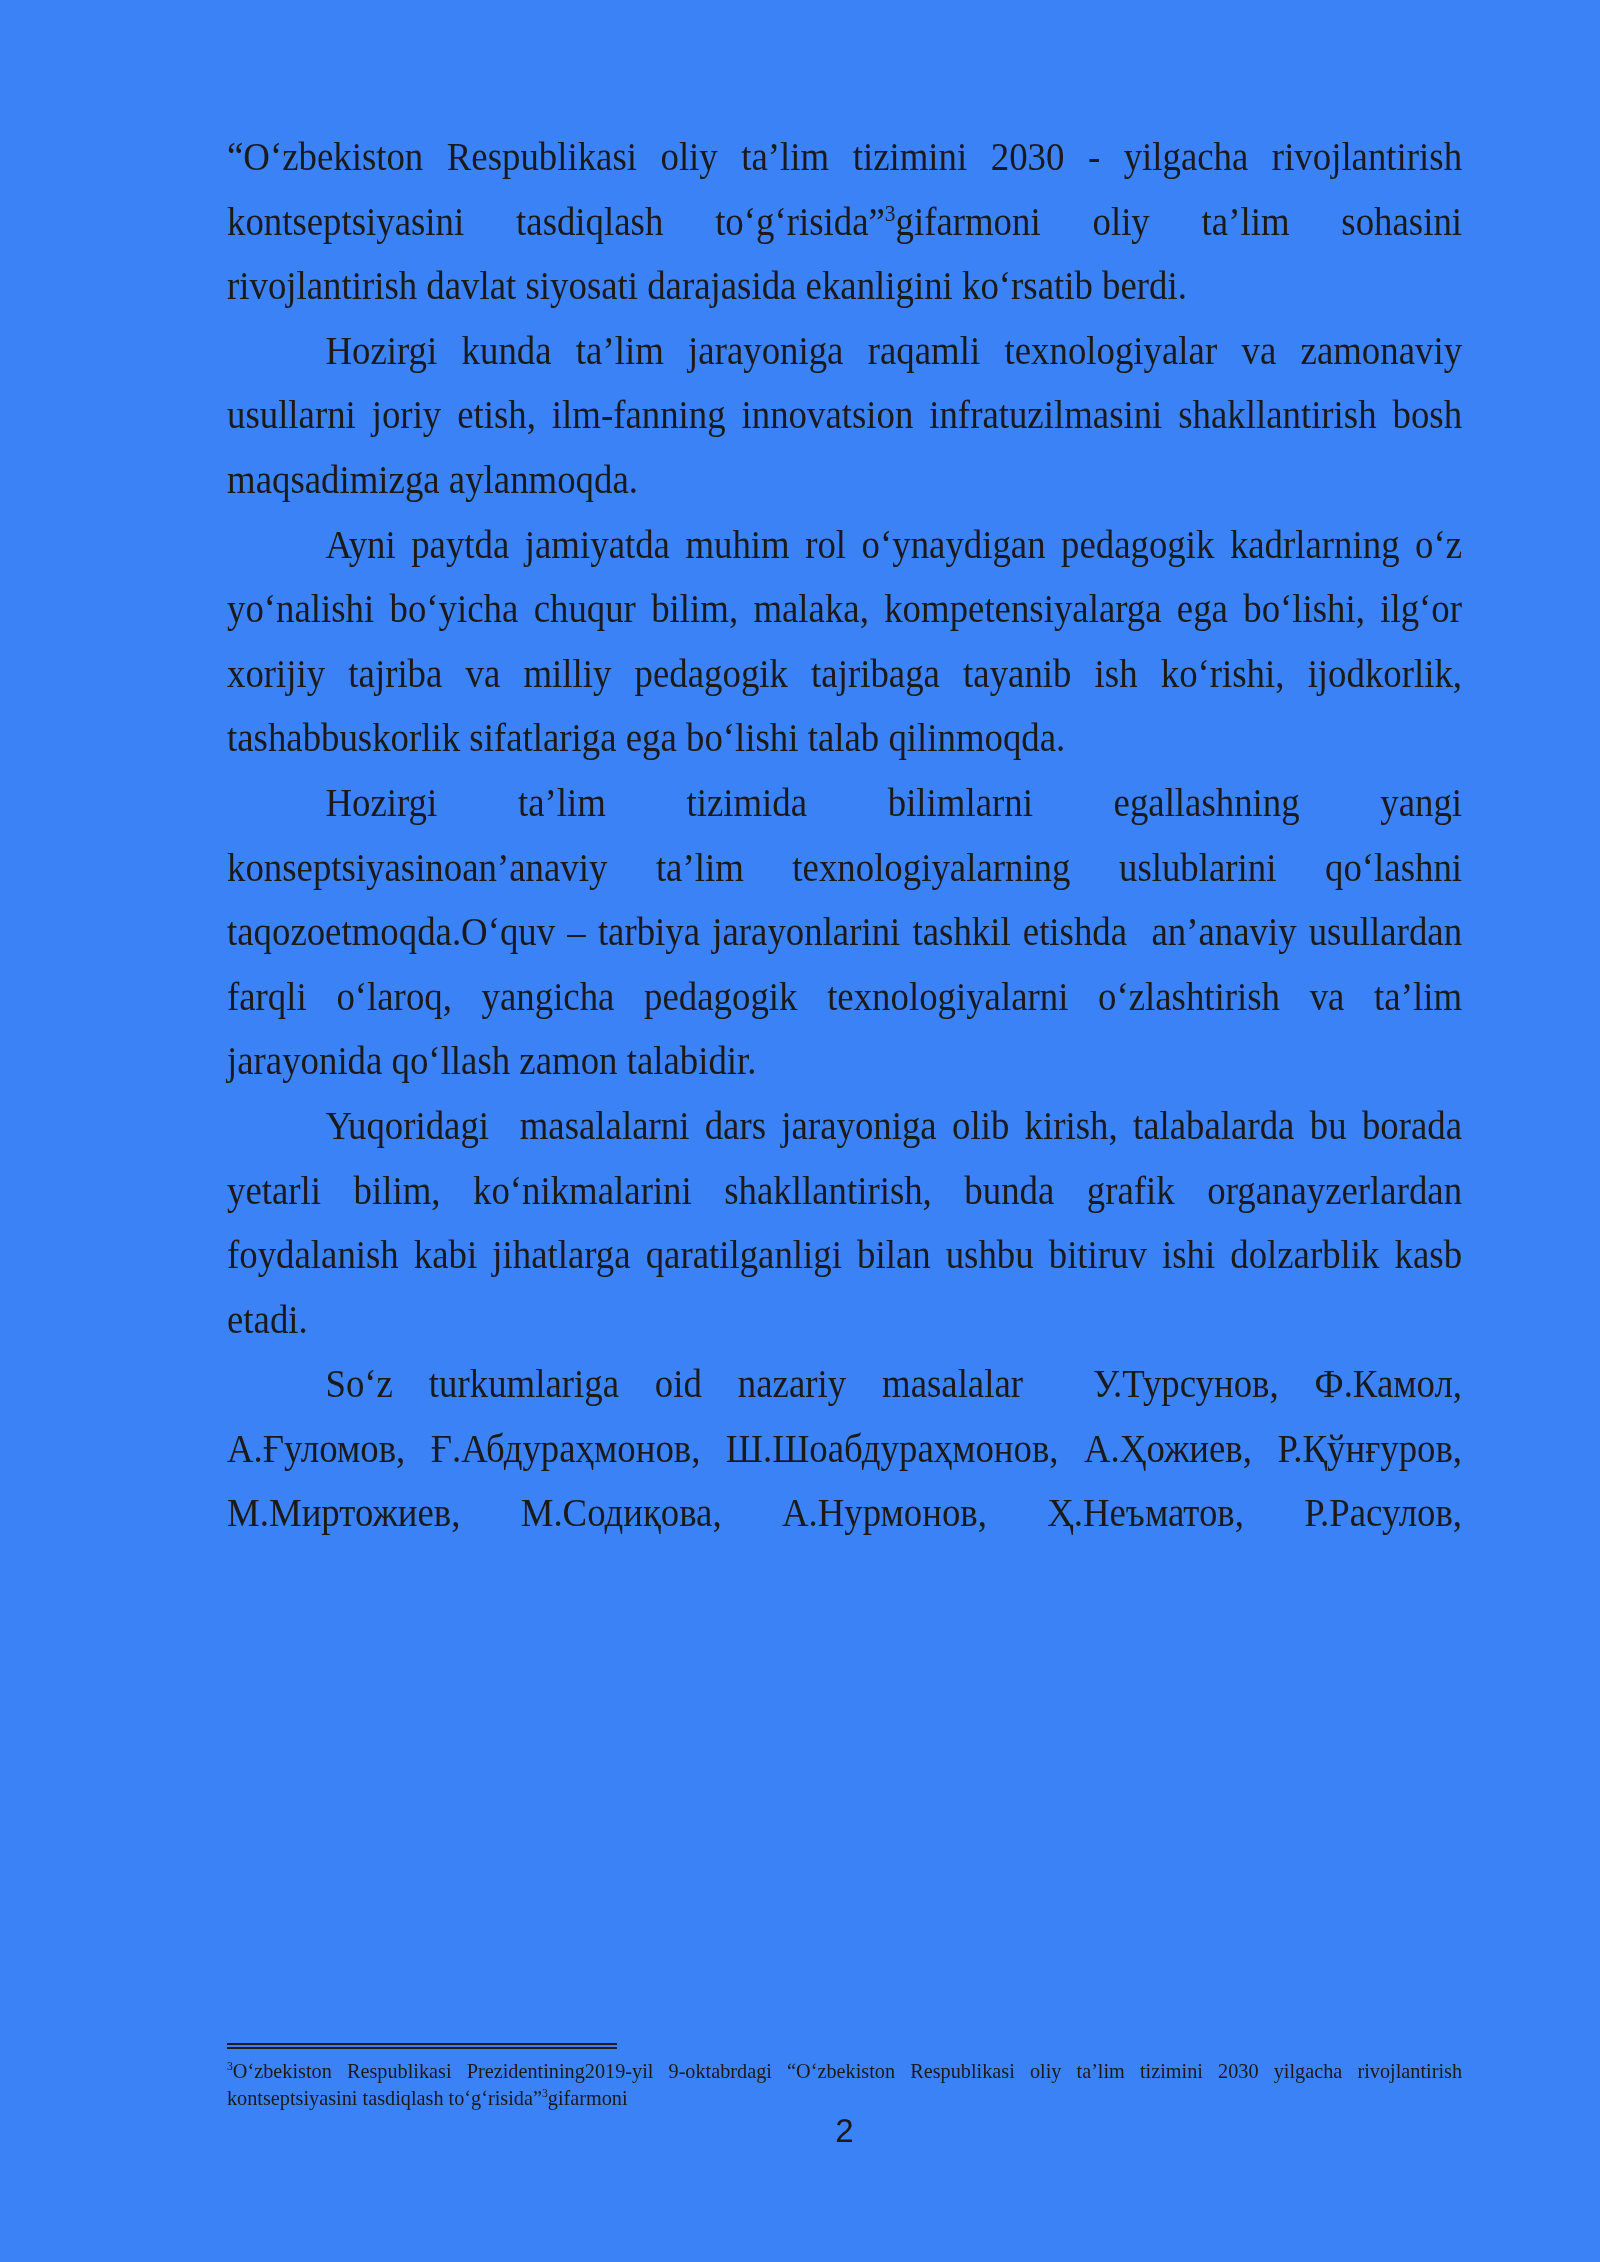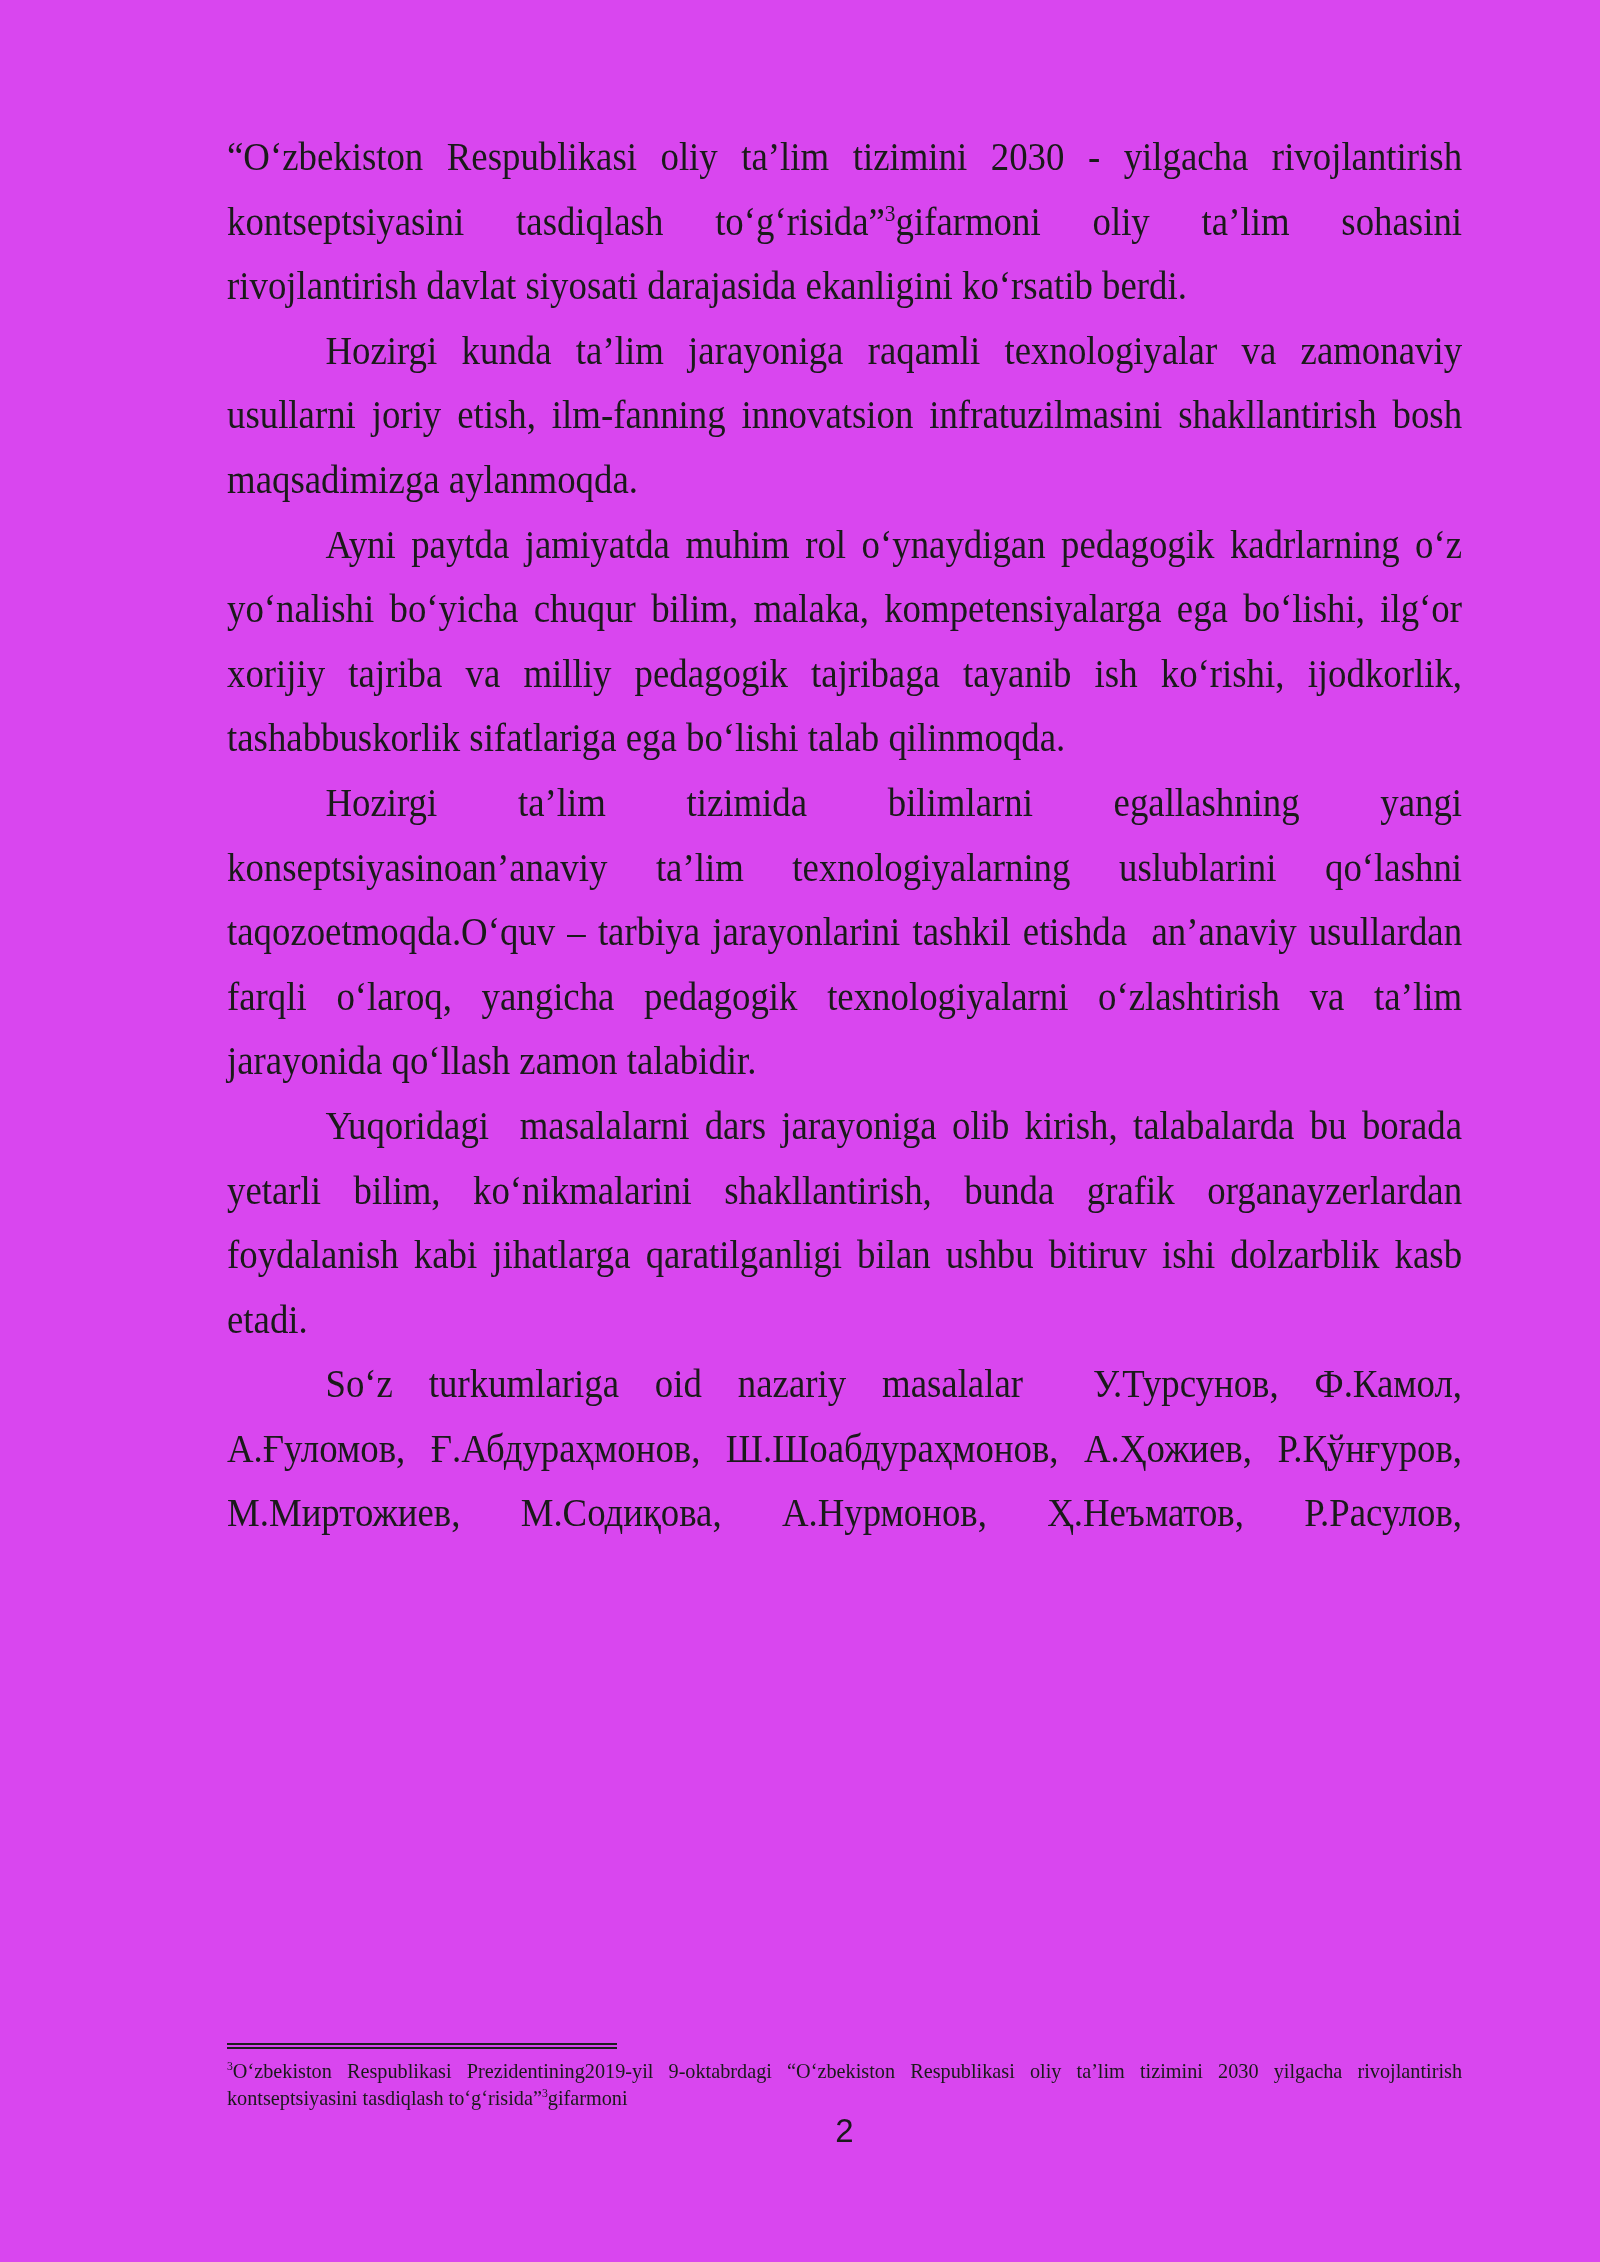--- a/index.html
+++ b/index.html
@@ -55,21 +55,21 @@
     width:1235px;
     text-align:center;
     font-family:"Liberation Sans","DejaVu Sans",sans-serif;
     font-size:33px;
     color:#1a1a1a;
   }
 </style>
 </head>
 <body>
 
-<div class="page" style="color: rgb(26, 26, 26); background: #d946ef;">
+<div class="page" style="color: rgb(26, 26, 26); background: #3b82f6;">
   <div class="body-text">
       <div class="para">
         <div class="line fill"><span>“O‘zbekiston Respublikasi oliy ta’lim tizimini 2030 - yilgacha rivojlantirish</span></div>
         <div class="line fill"><span>kontseptsiyasini tasdiqlash to‘g‘risida”</span><sup>3</sup><span>gifarmoni oliy ta’lim sohasini</span></div>
         <div class="line"><span>rivojlantirish davlat siyosati darajasida ekanligini ko‘rsatib berdi.</span></div>
       </div>
       <div class="para">
         <div class="line fill indent"><span>Hozirgi kunda ta’lim jarayoniga raqamli texnologiyalar va zamonaviy</span></div>
         <div class="line fill"><span>usullarni joriy etish, ilm-fanning innovatsion infratuzilmasini shakllantirish bosh</span></div>
         <div class="line"><span>maqsadimizga aylanmoqda.</span></div>

